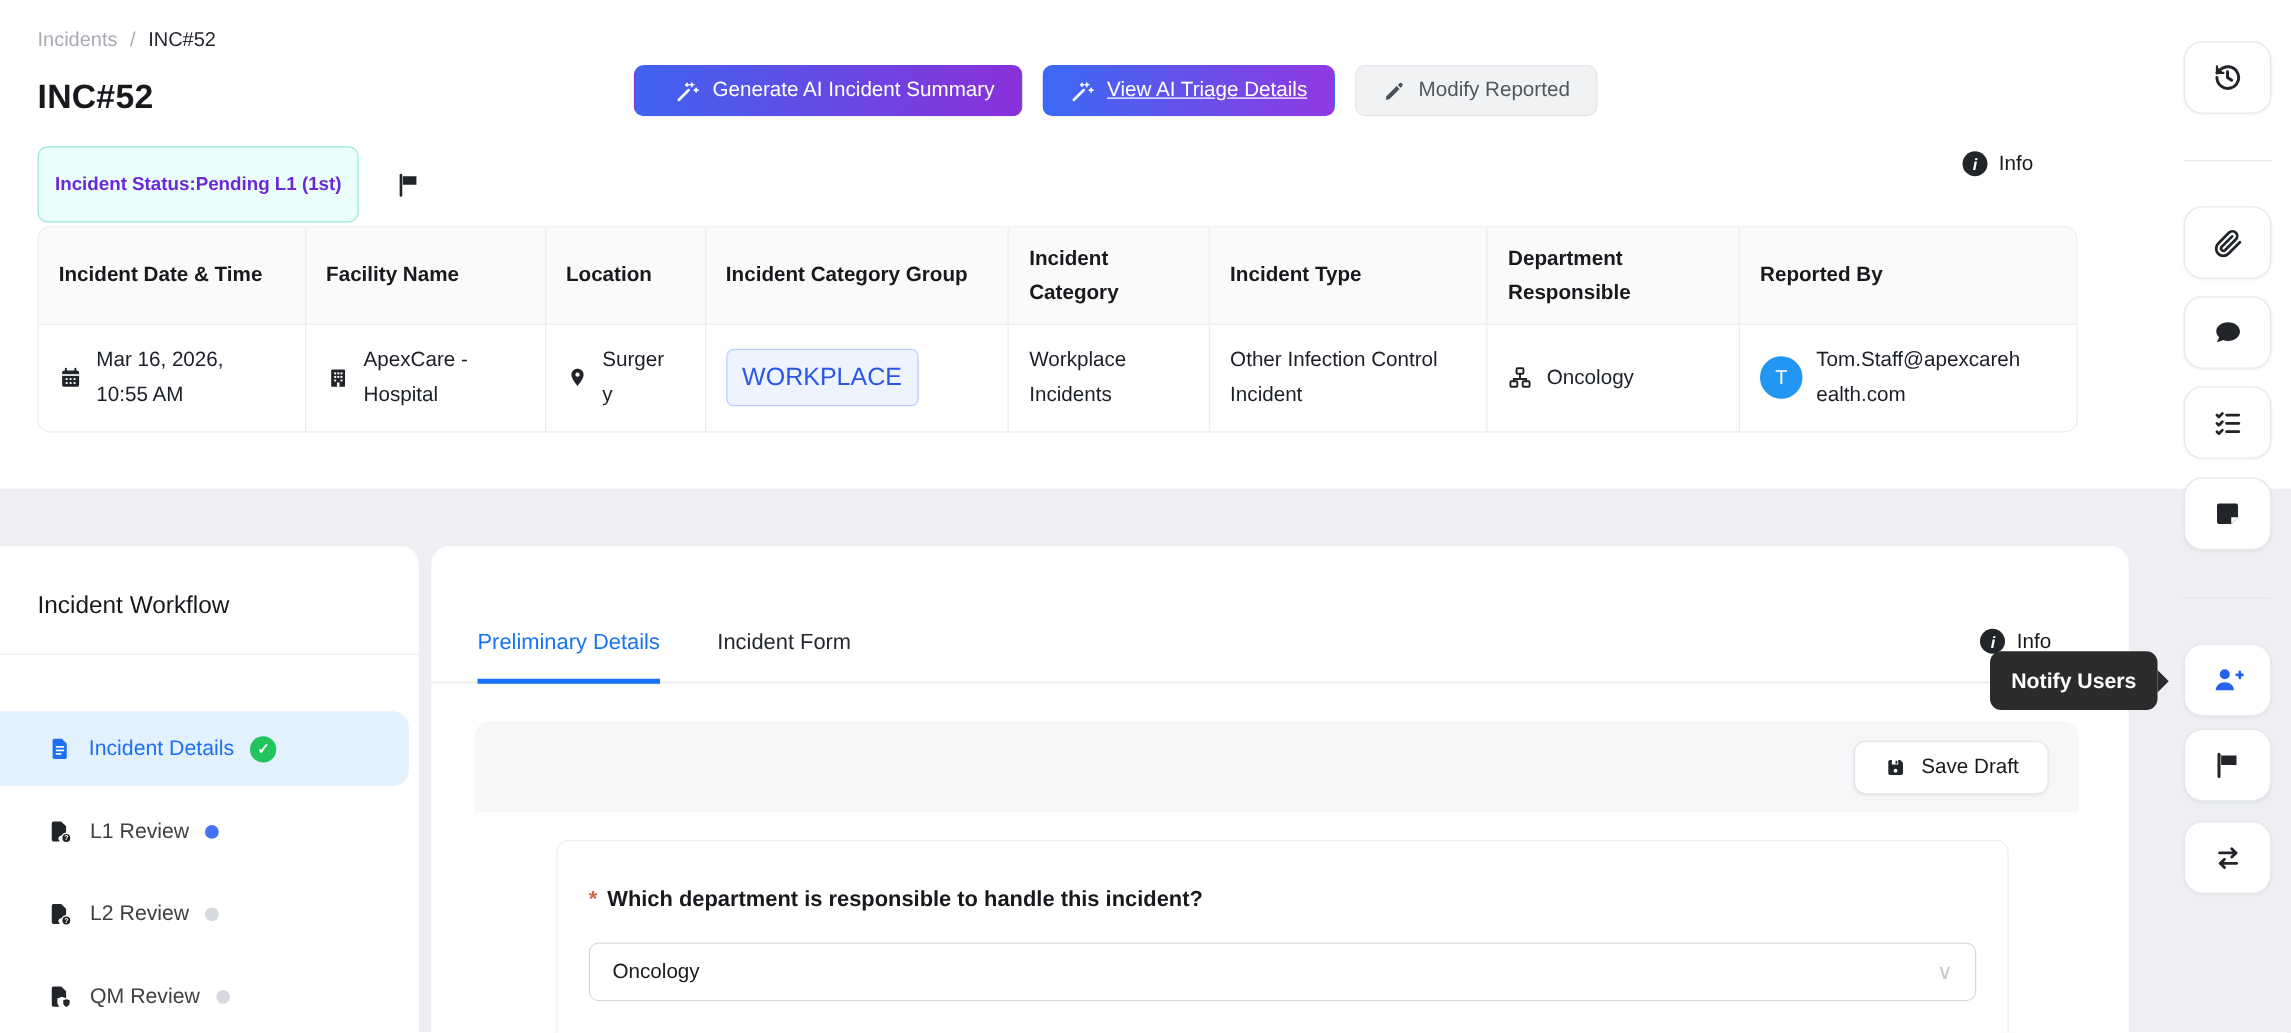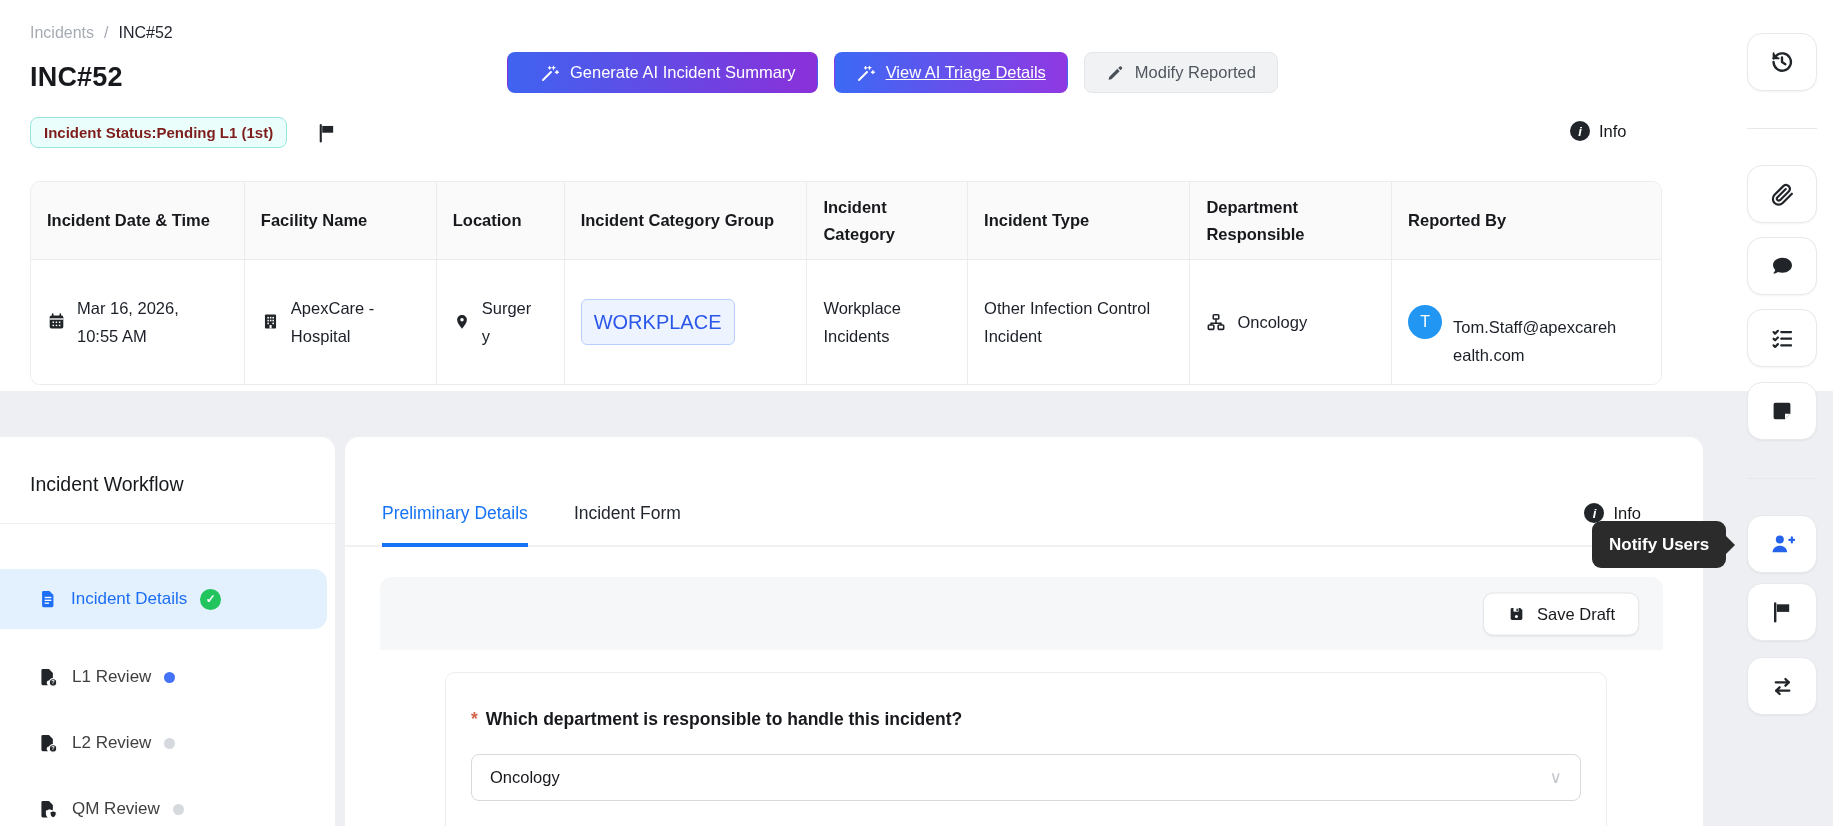--- a/index.html
+++ b/index.html
@@ -16,46 +16,46 @@
   .page-title { position:absolute; left:30px; top:62px; font-size:27px; font-weight:700; color:#17191d; letter-spacing:.2px; }
 
   .actions { position:absolute; left:507px; top:52px; display:flex; gap:16px; }
   .btn { height:41px; display:inline-flex; align-items:center; gap:10px; border-radius:8px; font-size:16.5px; padding:0 21px; border:1px solid transparent; cursor:pointer; white-space:nowrap; font-family:inherit; }
   .btn-grad1 { background:linear-gradient(90deg,#3f63f0,#8a30d9); color:#fff;padding-left:32px; }
   .btn-grad2 { background:linear-gradient(90deg,#3b6af5,#9038e2); color:#fff;text-decoration:underline; }
   .btn-download { background:#fff; border-color:#ececec; box-shadow:0 1px 3px rgba(0,0,0,.06); color:#17191d; }
   .btn-modify { background:#f1f2f4; border-color:#e4e6e9; color:#50565e; }
 
   .status-row { position:absolute; left:30px; top:117px; display:flex; align-items:center; gap:29px; }
-  .status-badge { border:1px solid #97e6de; background:#eafffb; color:#7f1d1d; font-size:15px; font-weight:600; padding:6px 13px; border-radius:8px; }
+  .status-badge { border:1px solid #97e6de; background:#eafffb; color:#6d28d9; font-size:15px; font-weight:600; padding:21px 13px; border-radius:8px; }
   .flag-btn { background:none; border:none; cursor:pointer; display:flex; align-items:center; }
 
   .info-chip { display:flex; align-items:center; gap:9px; font-size:16.5px; color:#17191d; cursor:pointer; }
   .info-circle { width:20px; height:20px; border-radius:50%; background:#212529; color:#fff; font-size:13px; font-weight:700; display:flex; align-items:center; justify-content:center; font-style:italic; }
   .top-info { position:absolute; left:1570px; top:121px; }
 
   
   .summary-table { position:absolute; left:30px; top:181px; width:1632px; border-collapse:separate; border-spacing:0; border:1px solid #ececec; border-radius:10px; overflow:hidden; background:#fff; }
   .summary-table th { background:#fafafa; text-align:left; padding:12px 16px; font-size:16.5px; font-weight:700; color:#17191d; border-bottom:1px solid #ececec; vertical-align:middle; line-height:1.62; }
   .summary-table td { padding:14px 16px; font-size:16.5px; color:#1b1f27; vertical-align:middle; line-height:1.7; background:#fff; }
   .summary-table th + th, .summary-table td + td { border-left:1px solid #ececec; }
   .cell { display:flex; align-items:center; gap:11px; }
   .w-date { width:126px; } .w-fac { width:112px; } .w-loc { width:52px; word-break:break-all; }
-  .w-mail { width:172px; word-break:break-all;margin-top:39px; }
+  .w-mail { width:172px; word-break:break-all; }
   .th-break { word-break:break-all; }
   .group-badge { display:inline-block; color:#2b57e8; background:#eef4ff; border:1px solid #b9ceff; border-radius:6px; padding:5px 12px; font-size:20px; }
   .avatar { width:34px; height:34px; min-width:34px; border-radius:50%; background:#2196f3; color:#fff; font-size:16px; display:flex; align-items:center; justify-content:center; }
 
   
   .workflow-card { position:absolute; left:0; top:0; width:335px; height:389px; background:#fff; border-radius:0 14px 0 0; }
   .wf-title { padding:36px 30px 27px; font-size:19.5px; font-weight:400; color:#17191d; }
   .wf-divider { height:1px; background:#f0f0f2; }
   .wf-list { padding-top:45px; }
   .wf-item { display:flex; align-items:center; gap:13px; padding:0 18px 0 38px; height:48px; margin-bottom:18px; font-size:17px; color:#404040; cursor:pointer; }
-  .wf-item.active { background:#e3f1fe; border-radius:0 13px 13px 0; height:60px; margin-right:8px; margin-bottom:24px; color:#1d6ef5; }
+  .wf-item.active { background:#e3f1fe; border-radius:0 13px 13px 0; height:60px; margin-right:8px; margin-bottom:12px; color:#1d6ef5; }
   .wf-check { width:21px; height:21px; border-radius:50%; background:#21c45d; color:#fff; font-size:12px; display:flex; align-items:center; justify-content:center; font-weight:700; }
   .dot { width:11px; height:11px; border-radius:50%; }
   .dot.blue { background:#4472f8; }
   .dot.gray { background:#d6d9dd; }
 
   
   .main-card { position:absolute; left:345px; top:0; width:1358px; height:492px; background:#fff; border-radius:14px 14px 0 0; overflow:hidden; }
   .tabs-row { display:flex; gap:46px; padding:66px 0 0 37px; border-bottom:2px solid #f1f1f3; }
   .tab { font-size:17.5px; color:#23272f; padding-bottom:19px; cursor:pointer; }
   .tab.active { color:#1673f5; border-bottom:4px solid #1673f5; margin-bottom:-2px; }

